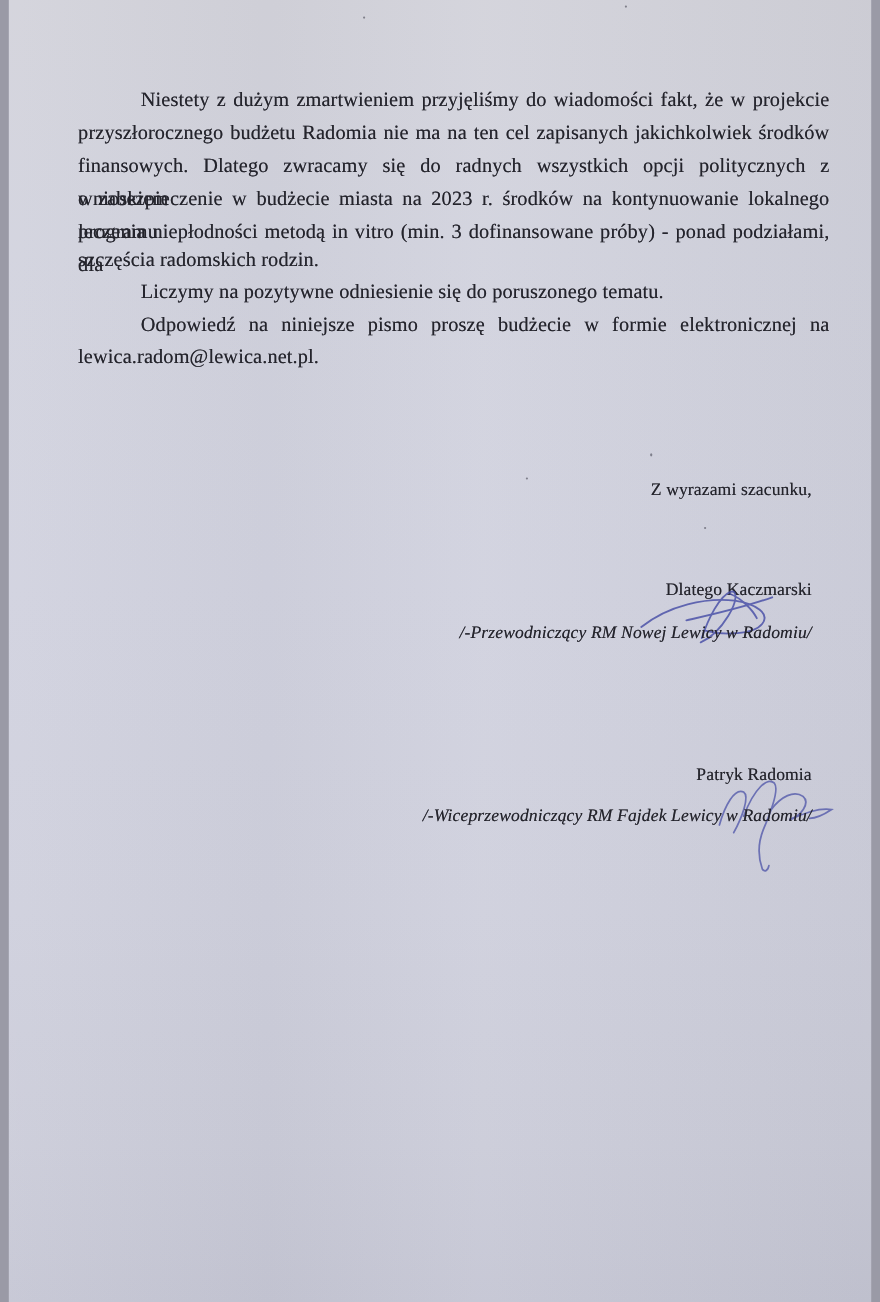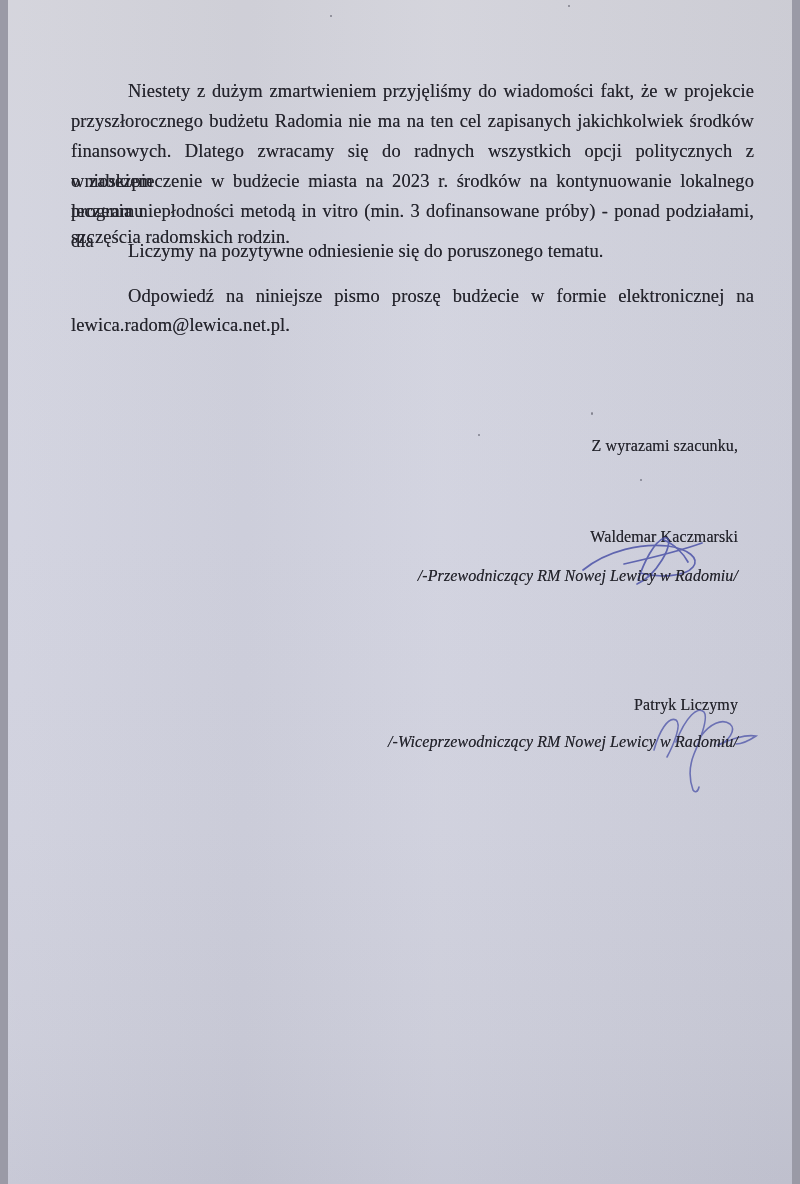--- a/index.html
+++ b/index.html
@@ -80,42 +80,42 @@
   <div class="speck" style="left:470px; top:434px; width:2px; height:2px;"></div>
   <div class="speck" style="left:632px; top:479px; width:2px; height:2px;"></div>
 
   <div class="textline just indent" style="top:76px">Niestety z dużym zmartwieniem przyjęliśmy do wiadomości fakt, że w projekcie</div>
   <div class="textline just" style="top:106px">przyszłorocznego budżetu Radomia nie ma na ten cel zapisanych jakichkolwiek środków</div>
   <div class="textline just" style="top:136px">finansowych. Dlatego zwracamy się do radnych wszystkich opcji politycznych z wnioskiem</div>
   <div class="textline just" style="top:166px">o zabezpieczenie w budżecie miasta na 2023 r. środków na kontynuowanie lokalnego programu</div>
   <div class="textline just" style="top:196px">leczenia niepłodności metodą in vitro (min. 3 dofinansowane próby) - ponad podziałami, dla</div>
   <div class="textline" style="top:222px">szczęścia radomskich rodzin.</div>
 
-  <div class="textline indent" style="top:236px">Liczymy na pozytywne odniesienie się do poruszonego tematu.</div>
+  <div class="textline indent" style="top:251px">Liczymy na pozytywne odniesienie się do poruszonego tematu.</div>
 
   <div class="textline just indent" style="top:281px">Odpowiedź na niniejsze pismo proszę budżecie w formie elektronicznej na</div>
   <div class="textline" style="top:310px">lewica.radom@lewica.net.pl.</div>
 
   <div class="rightline" style="top:434px">Z wyrazami szacunku,</div>
 
-  <div class="rightline" style="top:525px">Waldemar Kaczmarski</div>
+  <div class="rightline" style="top:525px">Dlatego Kaczmarski</div>
   <svg class="sig-svg" style="left:572px; top:534px;" width="140" height="60" viewBox="0 0 140 60">
     <g fill="none" stroke="#474ea6" stroke-width="1.7" stroke-linecap="round" opacity="0.82">
       <path d="M3,36 C28,16 62,9 88,12 C108,15 120,24 113,33 C105,43 78,44 60,39"></path>
       <path d="M58,46 C64,28 74,8 84,4 C91,2 90,13 82,26 C74,39 64,47 57,50"></path>
       <path d="M44,30 C66,25 94,19 122,9"></path>
       <path d="M84,6 C94,10 104,20 108,28"></path>
     </g>
   </svg>
   <div class="rightline italic" style="top:564px">/-Przewodniczący RM Nowej Lewicy w Radomiu/</div>
 
-  <div class="rightline" style="top:693px">Patryk Liczymy</div>
+  <div class="rightline" style="top:693px">Patryk Radomia</div>
   <svg class="sig-svg" style="left:638px; top:700px;" width="120" height="95" viewBox="0 0 120 95">
     <g fill="none" stroke="#474ea6" stroke-width="1.6" stroke-linecap="round" opacity="0.72">
       <path d="M8,50 C13,32 22,16 30,20 C36,24 28,44 21,57"></path>
       <path d="M30,42 C40,16 52,6 58,12 C63,18 54,40 48,54 C44,64 42,76 47,90 C49,93 52,92 53,87"></path>
       <path d="M55,36 C64,24 76,18 84,24 C91,30 82,42 72,45"></path>
       <path d="M72,45 C84,40 98,34 110,36 C104,40 96,44 90,44"></path>
     </g>
   </svg>
-  <div class="rightline italic" style="top:730px">/-Wiceprzewodniczący RM Nowej Lewicy w Radomiu/</div>
+  <div class="rightline italic" style="top:730px">/-Wiceprzewodniczący RM Fajdek Lewicy w Radomiu/</div>
 
 </div>
 
 </body></html>

